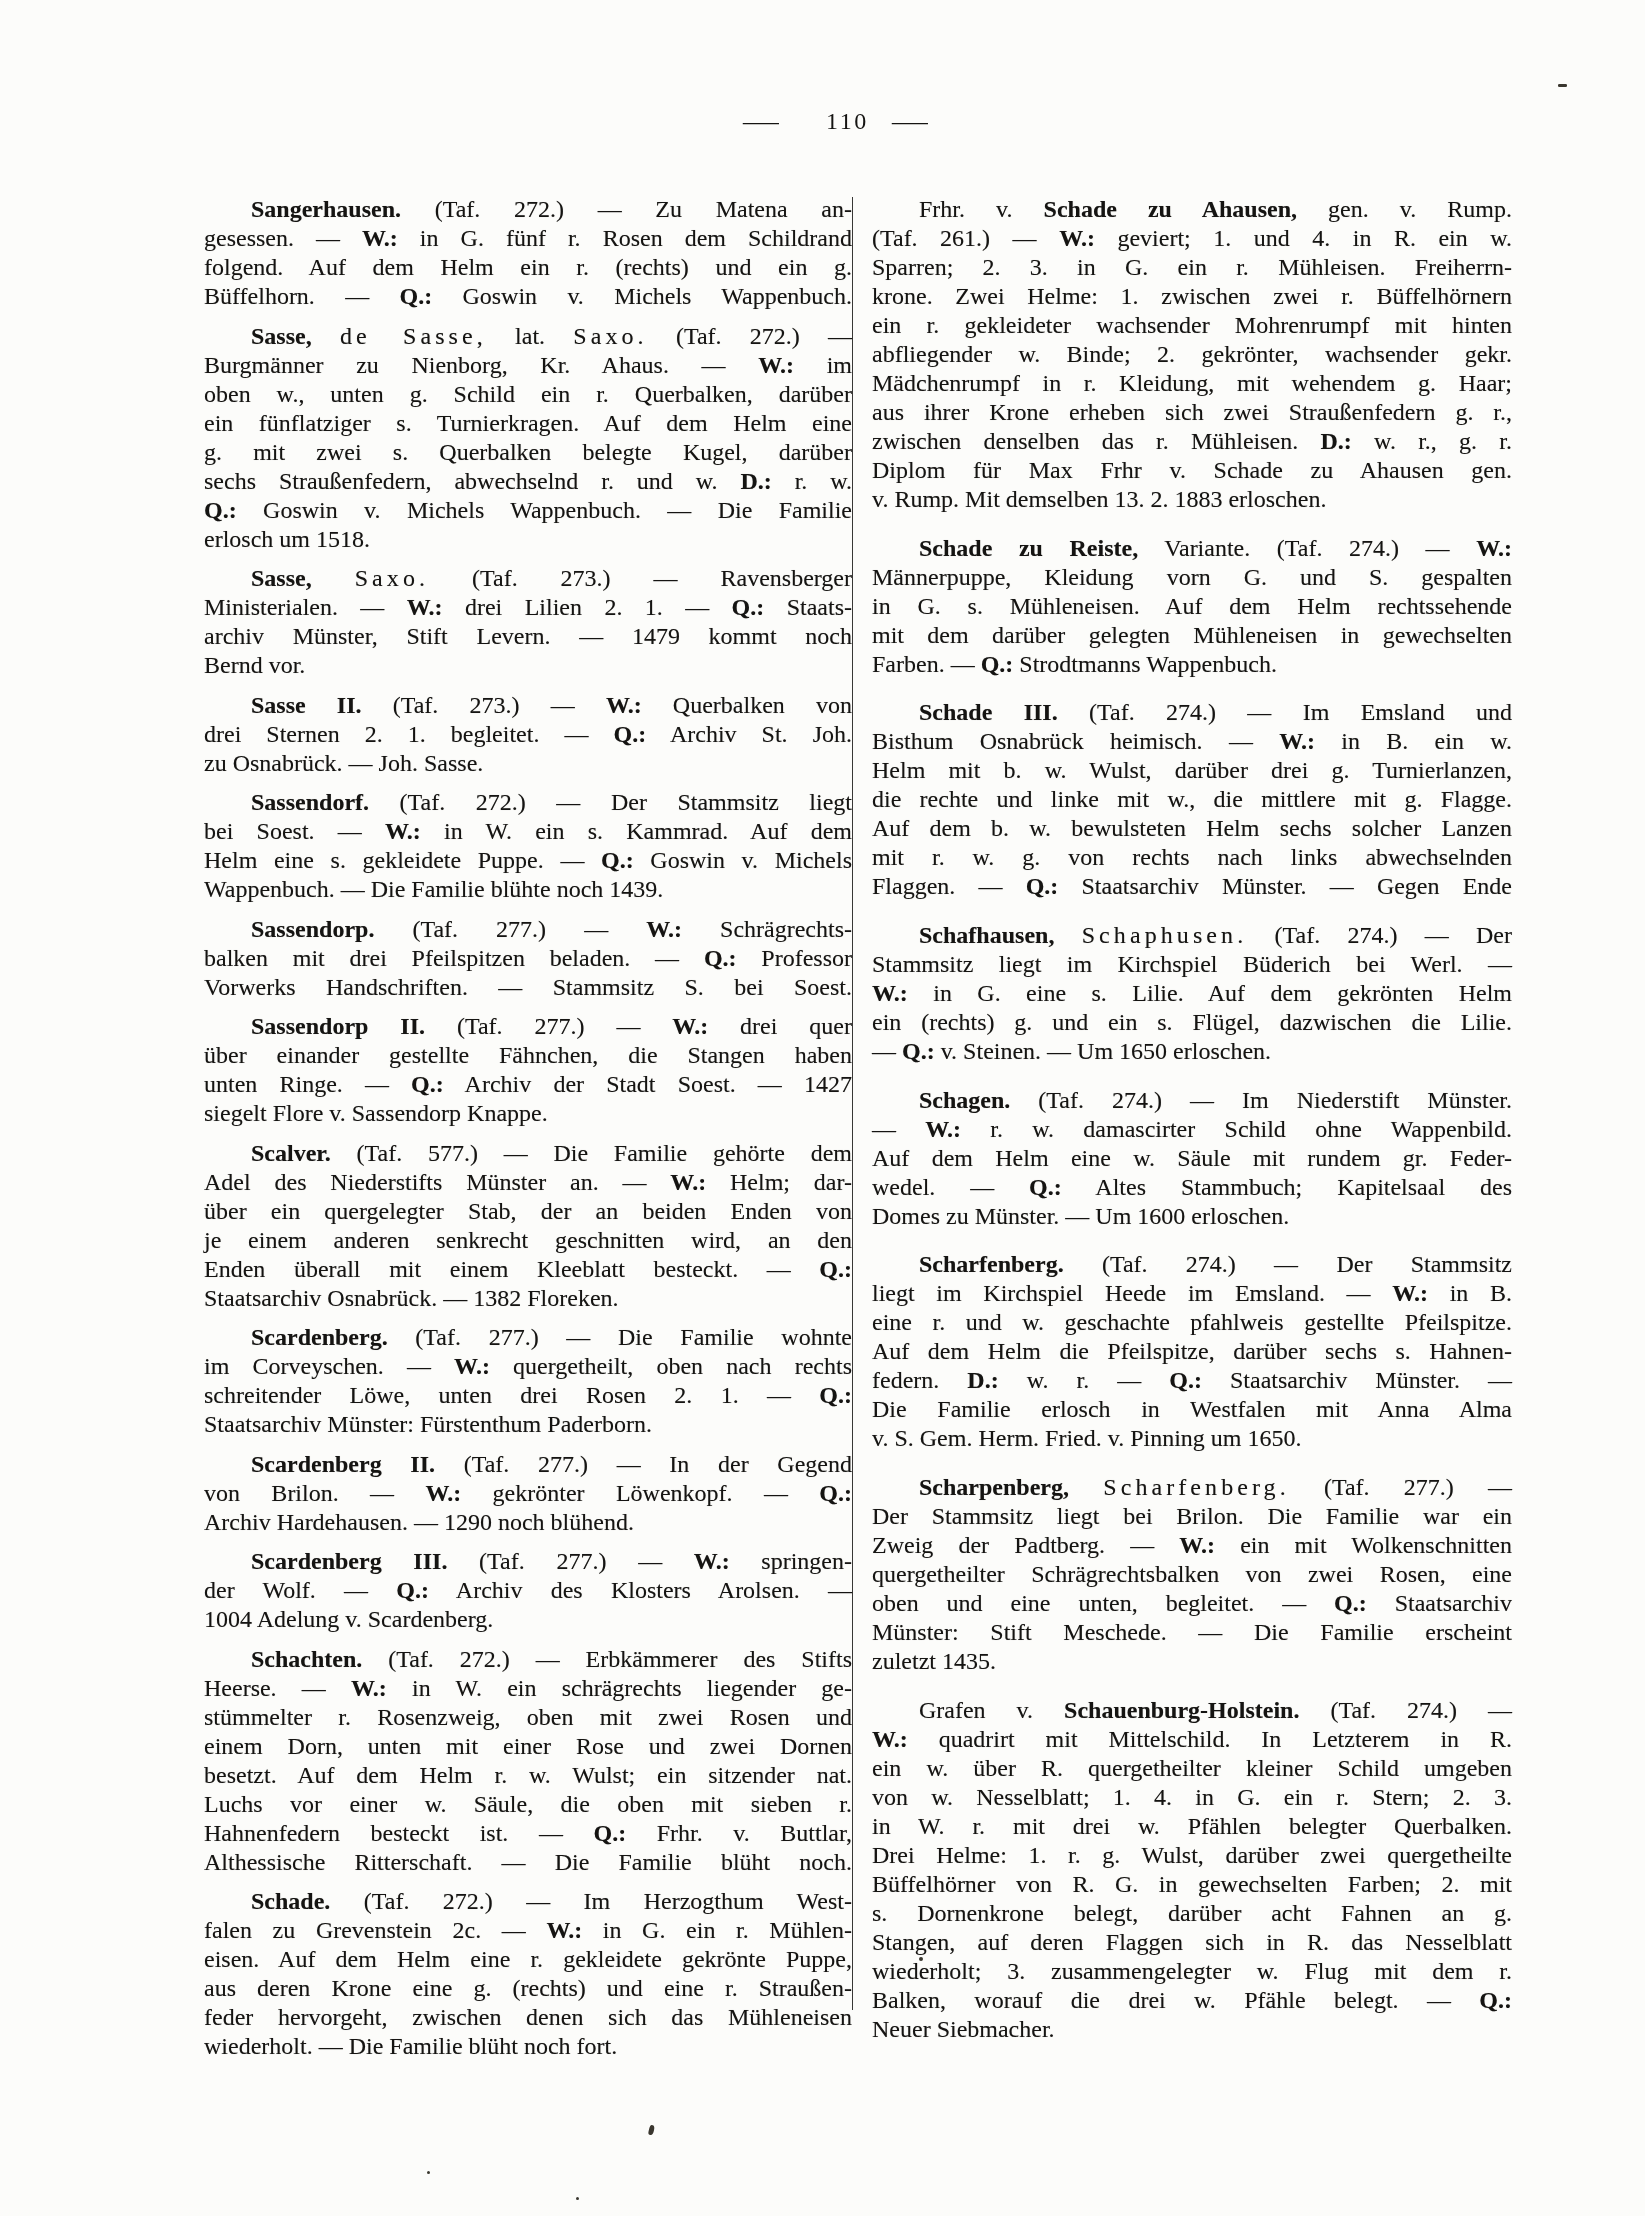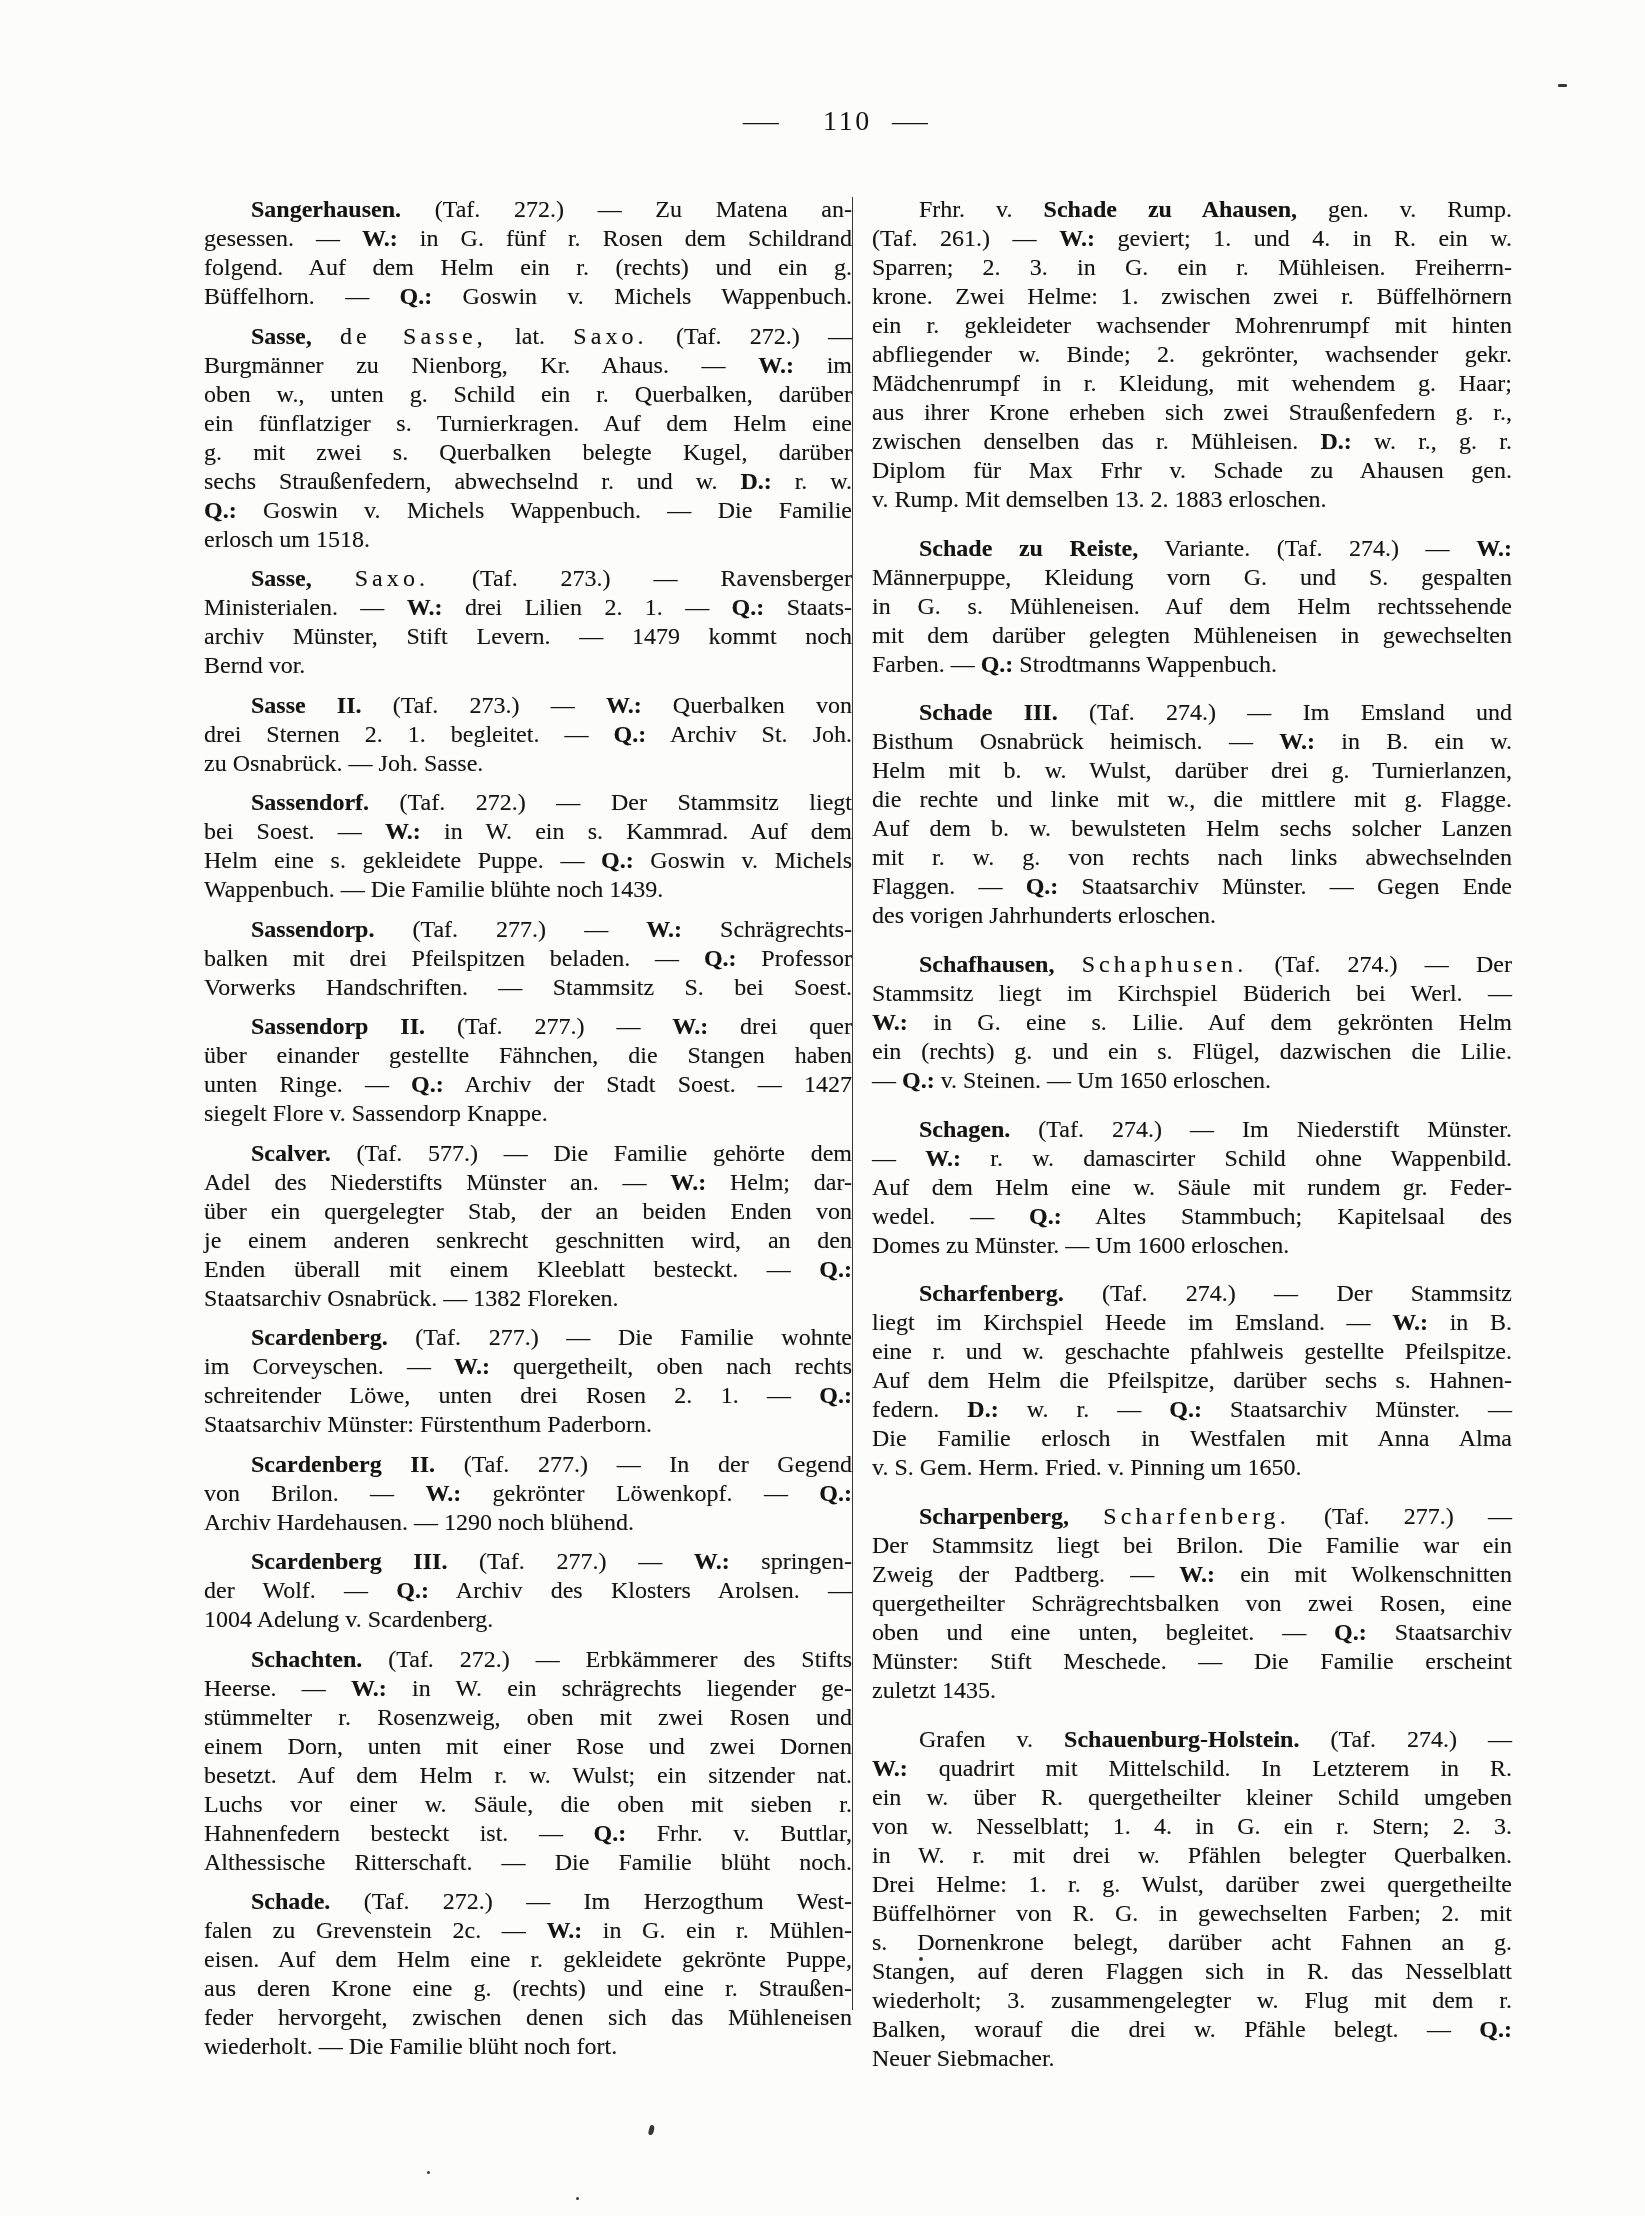--- a/index.html
+++ b/index.html
@@ -17,21 +17,21 @@
     color:var(--ink);
   }
   .page-header{
     position:absolute;
     left:747px;top:104px;width:177px;height:34px;
     display:flex;justify-content:space-between;align-items:center;
     font-size:27.5px;
     color:var(--ink);
   }
   .page-header .dash{letter-spacing:0;transform:scaleX(1.3);}
-  .page-header .num{font-size:28px;letter-spacing:2.6px;margin-left:24px;}
+  .page-header .num{font-size:24px;letter-spacing:2.6px;margin-left:24px;}
   .col{
     position:absolute;top:195px;
     text-align:justify;
     font-size:24px;
     line-height:29px;
     text-shadow:0 0 0.7px rgba(20,18,14,0.35);
   }
   .col-left{left:172px;width:648px;margin-left:32px;}
   .col-right{left:872px;width:640px;}
   .col-left .entry{margin:0 0 10.5px 0;}
@@ -183,21 +183,20 @@
         <div class="line last"><span>Farben. — </span><span class="b">Q.:</span><span> Strodtmanns Wappenbuch.</span></div>
       </div>
       <div class="entry">
         <div class="line first"><span class="b">Schade III.</span><span> (Taf. 274.) — Im Emsland und</span></div>
         <div class="line"><span>Bisthum Osnabrück heimisch. — </span><span class="b">W.:</span><span> in B. ein w.</span></div>
         <div class="line"><span>Helm mit b. w. Wulst, darüber drei g. Turnierlanzen,</span></div>
         <div class="line"><span>die rechte und linke mit w., die mittlere mit g. Flagge.</span></div>
         <div class="line"><span>Auf dem b. w. bewulsteten Helm sechs solcher Lanzen</span></div>
         <div class="line"><span>mit r. w. g. von rechts nach links abwechselnden</span></div>
         <div class="line"><span>Flaggen. — </span><span class="b">Q.:</span><span> Staatsarchiv Münster. — Gegen Ende</span></div>
-        <div class="line last"><span>des vorigen Jahrhunderts erloschen.</span></div>
       </div>
       <div class="entry">
         <div class="line first"><span class="b">Schafhausen,</span><span> </span><span class="sp">Schaphusen.</span><span> (Taf. 274.) — Der</span></div>
         <div class="line"><span>Stammsitz liegt im Kirchspiel Büderich bei Werl. —</span></div>
         <div class="line"><span class="b">W.:</span><span> in G. eine s. Lilie. Auf dem gekrönten Helm</span></div>
         <div class="line"><span>ein (rechts) g. und ein s. Flügel, dazwischen die Lilie.</span></div>
         <div class="line last"><span>— </span><span class="b">Q.:</span><span> v. Steinen. — Um 1650 erloschen.</span></div>
       </div>
       <div class="entry">
         <div class="line first"><span class="b">Schagen.</span><span> (Taf. 274.) — Im Niederstift Münster.</span></div>

